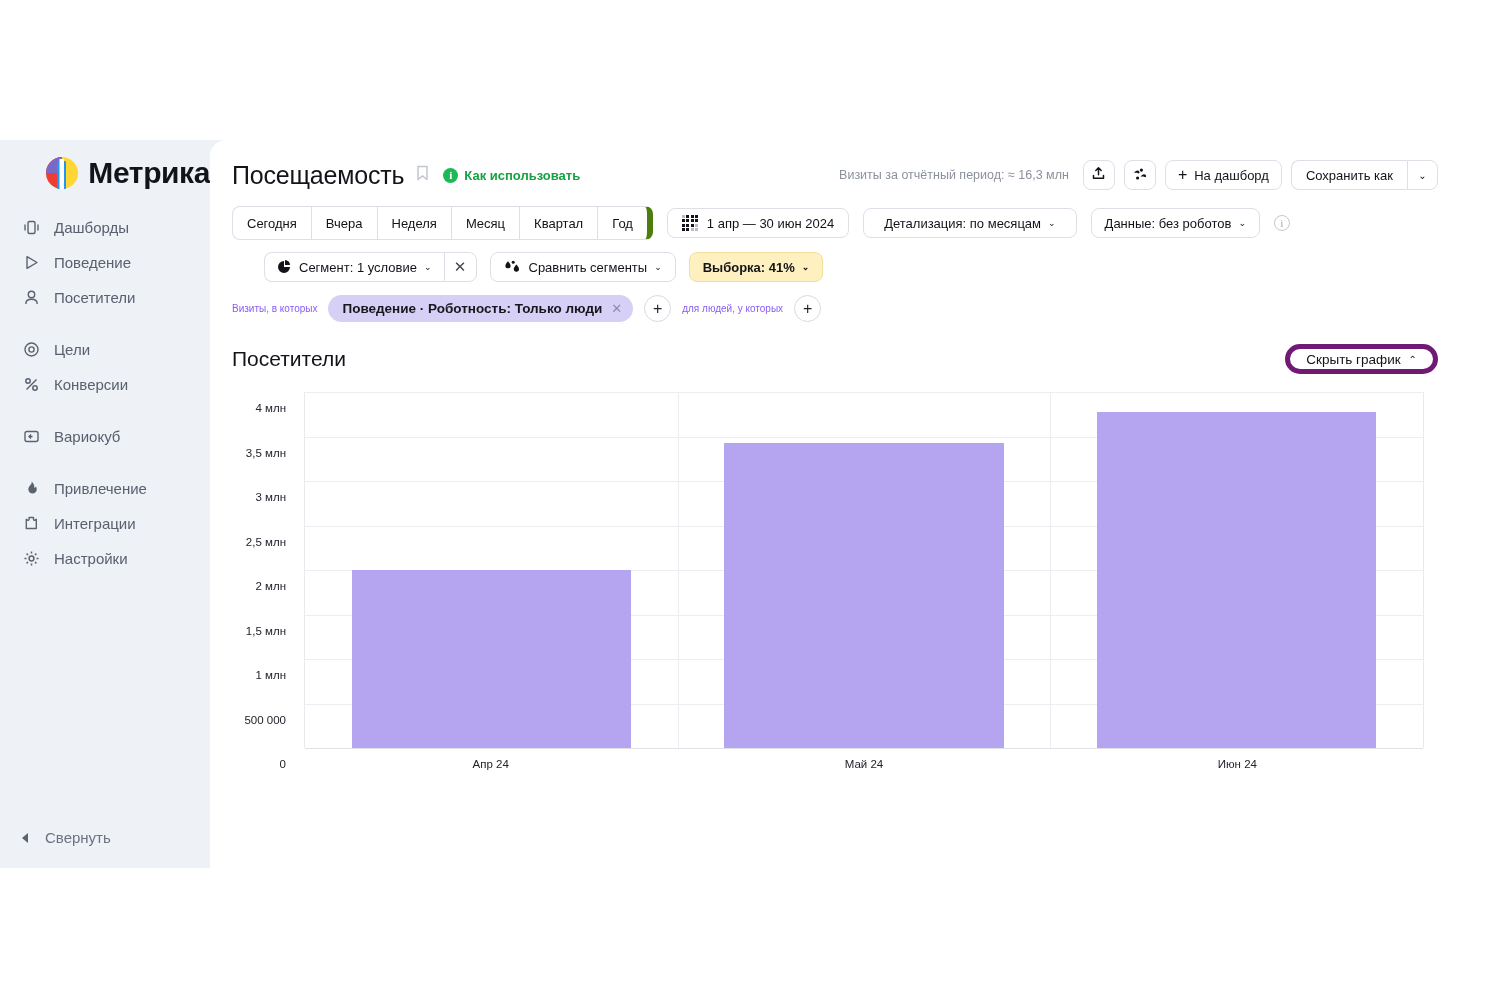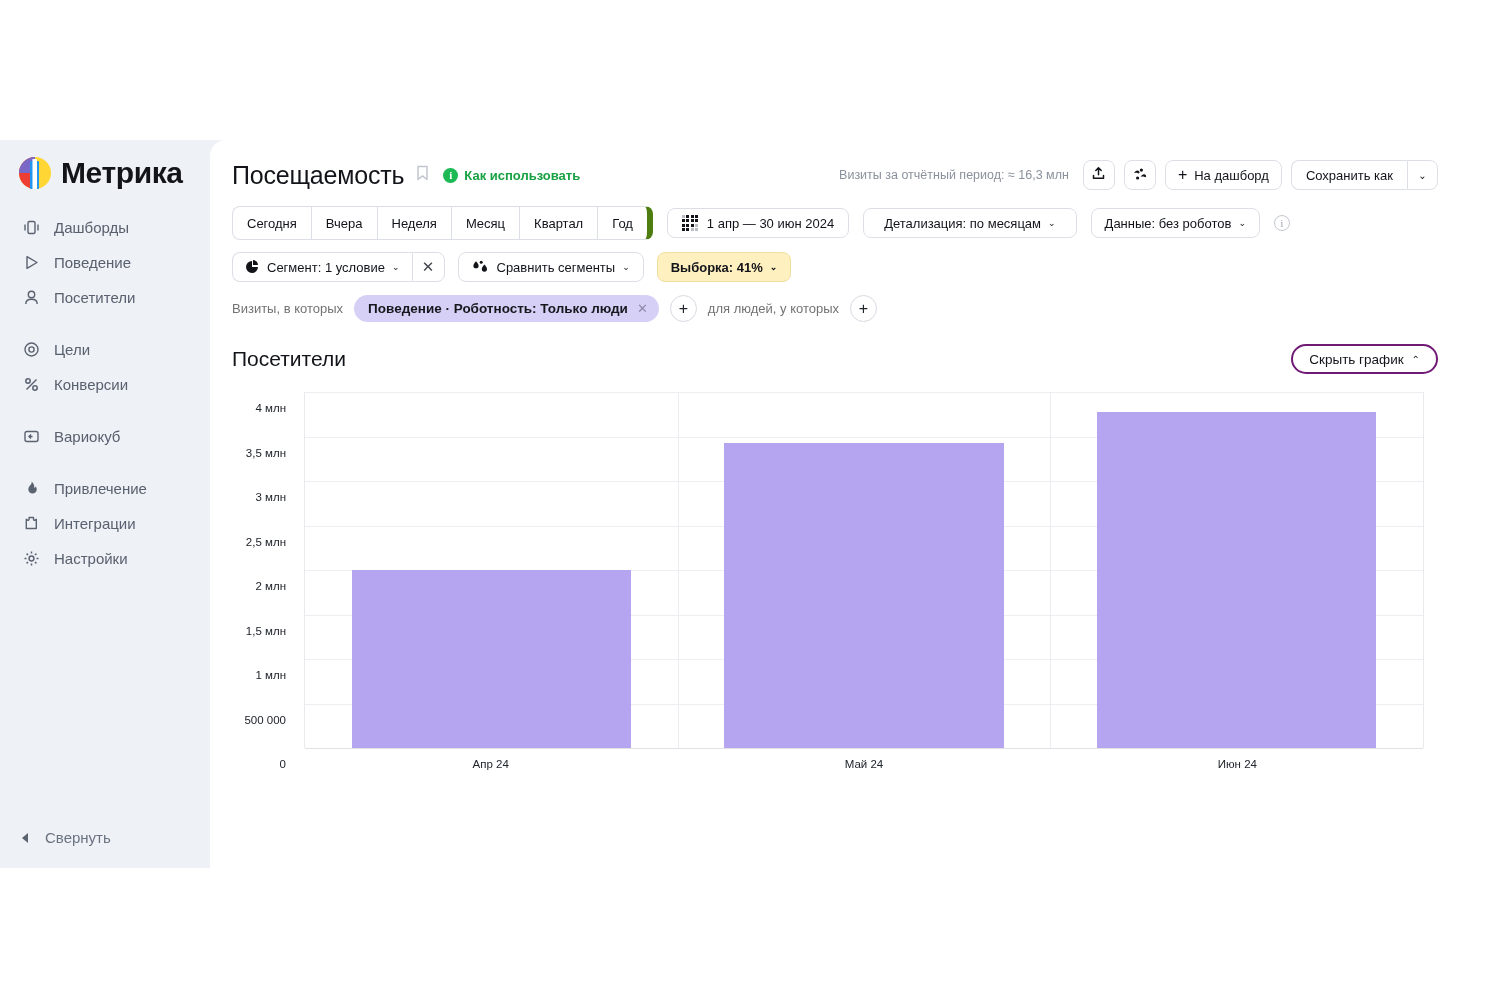--- a/index.html
+++ b/index.html
@@ -18,21 +18,21 @@
   }
 
   
   .sidebar {
     width: 210px; height: 100%;
     background: #eef1f6;
     position: relative;
     flex: 0 0 210px;
     padding-top: 12px;
   }
-  .brand { display: flex; align-items: center; gap: 9px; padding: 4px 0 20px 18px; }
+  .brand { display: flex; align-items: center; gap: 9px; padding: 4px 0 20px 18px; justify-content: flex-end; }
   .brand-logo { width: 34px; height: 34px; position: relative; }
   .brand-name { font-size: 30px; font-weight: bold; color: #12141a; letter-spacing: -0.4px; }
   .nav-item {
     display: flex; align-items: center; gap: 13px;
     height: 35px; margin: 0 10px 0 12px;
     padding-left: 10px; border-radius: 9px;
     color: #59606e; font-size: 15px; cursor: pointer;
   }
   .nav-item.active { background: #f7f8fb; color: #12141a; font-weight: bold; }
   .nav-item .ic { width: 19px; height: 19px; display:flex; align-items:center; justify-content:center; flex: 0 0 19px; }
@@ -95,48 +95,48 @@
   .cal-grid i.dim { background: #b9bdc6; }
 
   .caret-glyph { margin-left: 7px; font-size: 9px; color: #12141a; line-height: 1; }
   .info-circle {
     width: 16px; height: 16px; border-radius: 50%; border: 1.2px solid #c3c7cf;
     color: #9aa0aa; font-size: 10px; display: flex; align-items: center; justify-content: center;
     font-family: "Liberation Serif", serif; cursor: pointer;
   }
 
   .segments-row { display: flex; align-items: center; gap: 13px; margin-top: 12px; }
-  .seg-pair { display: flex; }
+  .seg-pair { display: flex; margin-left: 32px; }
   .seg-pair .seg-main { border-radius: 8px 0 0 8px; border-right: none; padding: 0 12px; }
   .seg-pair .seg-x { border-radius: 0 8px 8px 0; width: 33px; padding: 0; color: #44484f; font-size: 15px; }
   .pie-ic { margin-right: 8px; display:flex; }
   .sampling {
     background: #fff0bf; border-color: #f0dfa0; font-weight: bold; padding: 0 13px;
   }
 
   .cond-row { display: flex; align-items: center; gap: 11px; margin-top: 13px; }
-  .cond-label { color: #737373; font-size: 13px; }
+  .cond-label { color: #8b5cf6; font-size: 10px; }
   .chip {
     background: #d6d0f7; border-radius: 16px; height: 27px;
     display: flex; align-items: center; padding: 0 11px 0 14px;
     font-size: 13.5px; font-weight: bold; color: #15171c; gap: 9px; cursor: pointer;
   }
   .chip .x { color: #8e8aa8; font-size: 13px; font-weight: normal; }
   .plus-btn {
     width: 27px; height: 27px; border-radius: 50%; border: 1px solid #d6d9e0;
     display: flex; align-items: center; justify-content: center;
     font-size: 16px; color: #20242b; background: #fff; cursor: pointer; line-height: 1;
   }
 
   
   .chart-head { display: flex; align-items: center; margin-top: 22px; }
   .chart-title { font-size: 21px; color: #12141a; }
   .hide-chart {
     margin-left: auto; border-radius: 18px; height: 30px; padding: 0 16px;
-    border: 2px solid #701a75; background: #fff; font-size: 13.5px;
+    border: 5px solid #701a75; background: #fff; font-size: 13.5px;
     display: flex; align-items: center; gap: 8px; color: #12141a; cursor: pointer;
   }
   .hide-chart .up { font-size: 10px; }
 
   .chart-wrap { position: relative; margin-top: 18px; height: 380px; }
   .y-axis { position: absolute; left: 0; top: 16px; width: 62px; height: 356px; }
   .y-tick {
     position: absolute; right: 8px; transform: translateY(-50%);
     font-size: 11.5px; color: #20242b; white-space: nowrap;
   }

